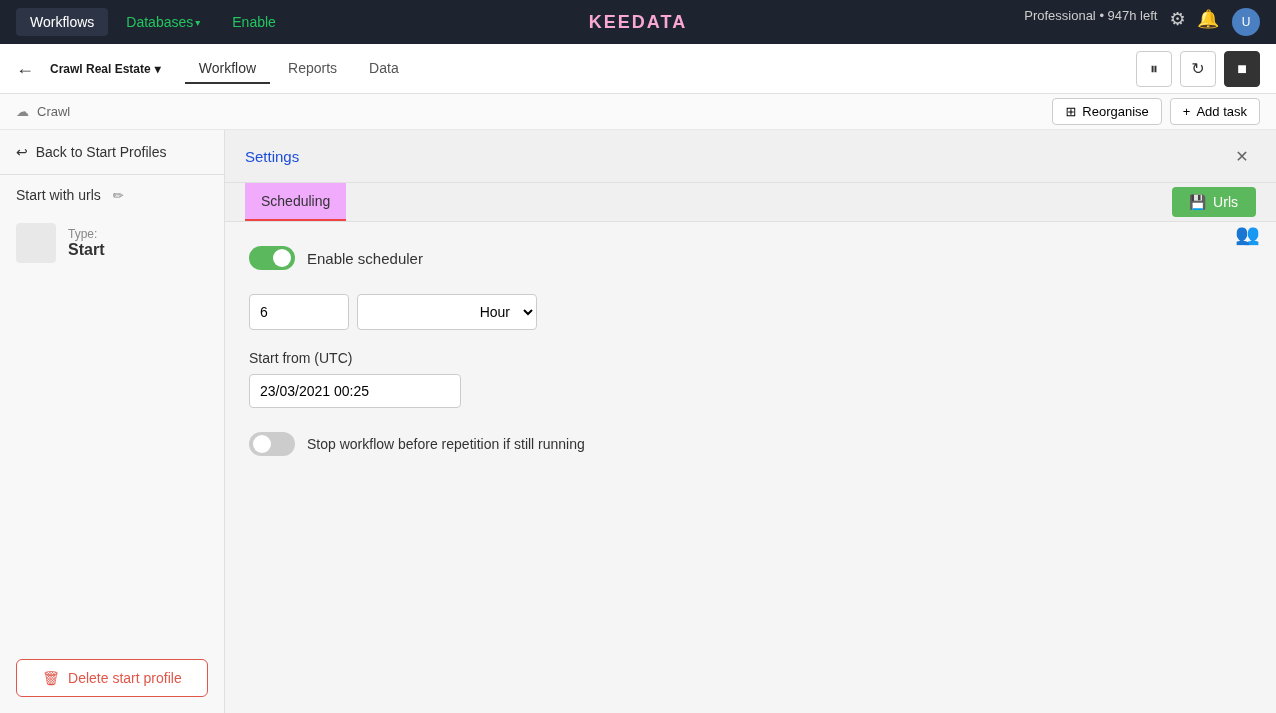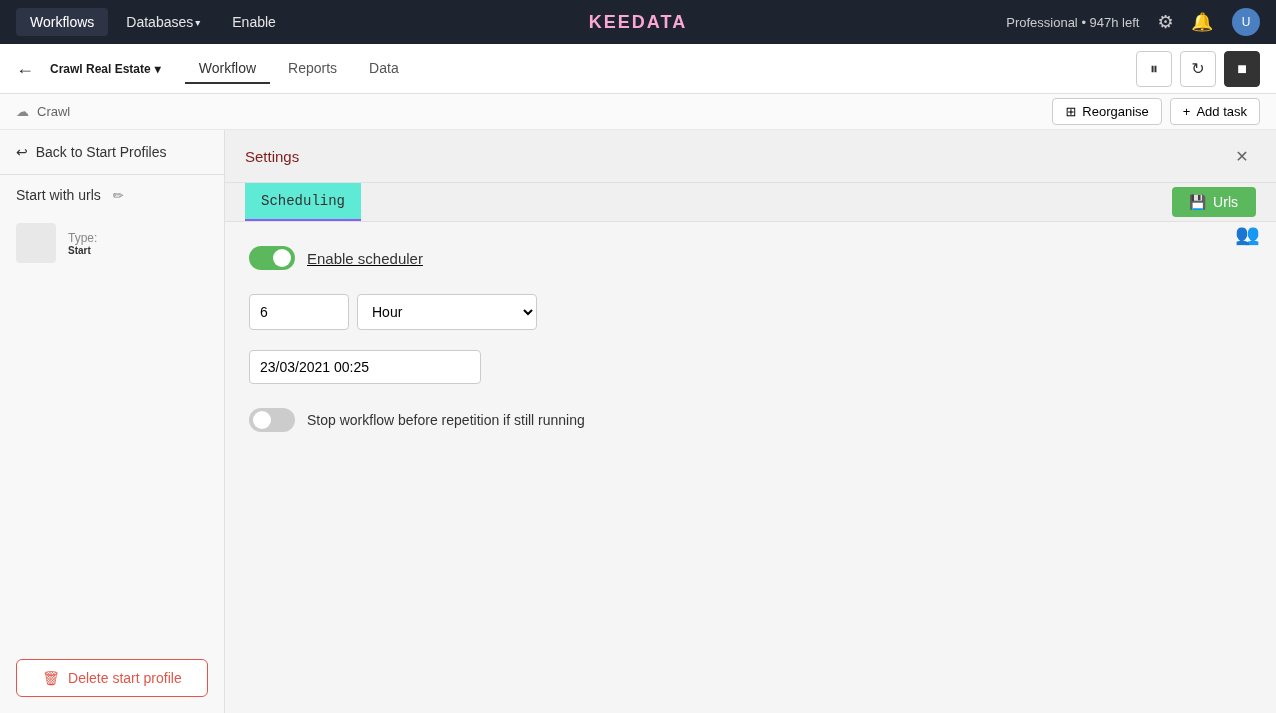--- a/index.html
+++ b/index.html
@@ -11,36 +11,36 @@
       height: 44px;
       display: flex;
       align-items: center;
       padding: 0 16px;
       color: #ccc;
       font-size: 14px;
     }
     .top-nav .nav-items { display: flex; align-items: center; gap: 4px; flex: 1; }
     .top-nav .nav-item {
       padding: 6px 14px;
-      color: #e5e5e5;
+      color: #22c55e;
       cursor: pointer;
       border-radius: 4px;
       font-size: 14px;
     }
     .top-nav .nav-item.active { background: #2d3446; color: #fff; }
     .top-nav .brand {
       position: absolute;
       left: 50%;
       transform: translateX(-50%);
       color: #f9a8d4;
       font-weight: 700;
       font-size: 18px;
       letter-spacing: 2px;
     }
-    .top-nav .right-area { display: flex; align-items: center; gap: 18px; margin-left: auto; }
+    .top-nav .right-area { display: flex; align-items: flex-start; gap: 12px; margin-left: auto; }
     .top-nav .pro-badge { color: #ccc; font-size: 13px; }
     .top-nav .icon-btn { color: #ccc; cursor: pointer; font-size: 18px; }
     .avatar { width: 28px; height: 28px; border-radius: 50%; background: #4a7fc1; display: flex; align-items: center; justify-content: center; color: #fff; font-size: 12px; cursor: pointer; overflow: hidden; }
 
     
     .second-bar {
       background: #fff;
       height: 50px;
       display: flex;
       align-items: center;
@@ -171,21 +171,21 @@
       align-items: center;
       gap: 12px;
       font-size: 14px;
       font-weight: 500;
       color: #333;
     }
     .start-with-urls .edit-icon { color: #888; font-size: 13px; cursor: pointer; }
     .type-section { padding: 8px 16px; display: flex; align-items: center; gap: 12px; }
     .type-icon { width: 40px; height: 40px; background: #e8e8e8; border-radius: 4px; }
     .type-info .type-label { font-size: 12px; color: #888; }
-    .type-info .type-value { font-size: 10px; font-weight: 600; color: #333; }
+    .type-info .type-value { font-size: 16px; font-weight: 600; color: #333; }
     .delete-btn {
       margin-top: auto;
       margin: auto 16px 16px 16px;
       padding: 10px;
       background: #fff;
       border: 1px solid #e0574a;
       border-radius: 6px;
       color: #e0574a;
       cursor: pointer;
       font-size: 14px;
@@ -202,54 +202,54 @@
       flex-direction: column;
     }
     .settings-header {
       background: #f0f0f0;
       padding: 12px 20px;
       display: flex;
       align-items: center;
       justify-content: space-between;
       border-bottom: 1px solid #e0e0e0;
     }
-    .settings-title { font-size: 15px; font-weight: 500; color: #7f1d1d; }
+    .settings-title { font-size: 15px; font-weight: 500; color: #1d4ed8; }
     .close-btn { background: none; border: none; cursor: pointer; font-size: 16px; color: #666; width: 28px; height: 28px; display: flex; align-items: center; justify-content: center; }
     
     .settings-tabs {
       display: flex;
       align-items: center;
       background: #f0f0f0;
       padding: 0 20px;
       border-bottom: 1px solid #e0e0e0;
     }
     .settings-tab {
       padding: 10px 16px;
       font-size: 14px;
       color: #666;
       cursor: pointer;
       border-bottom: 2px solid transparent;
     }
-    .settings-tab.active { color: #333; border-bottom: 2px solid #8b5cf6; background: #5eead4; font-family: Liberation Mono, monospace; }
+    .settings-tab.active { color: #333; border-bottom: 2px solid #ef4444; background: #f0abfc; }
     .save-btn {
       margin-left: auto;
       padding: 7px 18px;
       background: #5cb85c;
       color: #fff;
       border: none;
       border-radius: 4px;
       cursor: pointer;
       font-size: 14px;
       display: flex; align-items: center; gap: 6px;
     }
 
     .settings-body { padding: 24px 24px; flex: 1; }
     
     
-    .toggle-row { display: flex; align-items: center; gap: 12px; margin-bottom: 24px; text-decoration: underline; }
+    .toggle-row { display: flex; align-items: center; gap: 12px; margin-bottom: 24px; }
     .toggle { position: relative; width: 46px; height: 24px; cursor: pointer; }
     .toggle input { opacity: 0; width: 0; height: 0; }
     .toggle-slider {
       position: absolute; top: 0; left: 0; right: 0; bottom: 0;
       background: #5cb85c;
       border-radius: 12px;
       transition: 0.2s;
     }
     .toggle-slider:before {
       content: '';
@@ -276,26 +276,27 @@
       background: #fff;
     }
     .freq-select {
       width: 180px;
       padding: 8px 10px;
       border: 1px solid #ccc;
       border-radius: 4px;
       font-size: 14px;
       background: #fff;
       cursor: pointer;
+      text-align: right;
     }
 
     
     .start-label { font-size: 14px; font-weight: 500; color: #333; margin-bottom: 8px; }
     .start-input {
-      width: 232px;
+      width: 212px;
       padding: 8px 10px;
       border: 1px solid #ccc;
       border-radius: 4px;
       font-size: 14px;
       background: #fff;
       margin-bottom: 24px;
     }
 
     
     .stop-row { display: flex; align-items: center; gap: 12px; }
@@ -470,20 +471,21 @@
         <select class="freq-select">
           <option>Minute</option>
           <option selected="">Hour</option>
           <option>Day</option>
           <option>Week</option>
           <option>Month</option>
         </select>
       </div>
 
       
+      <div class="start-label">Start from (UTC)</div>
       <input type="text" class="start-input" value="23/03/2021 00:25" style="">
 
       
       <div class="stop-row">
         <label class="toggle toggle-off">
           <input type="checkbox" style="">
           <span class="toggle-slider"></span>
         </label>
         <span class="stop-label">Stop workflow before repetition if still running</span>
       </div>

